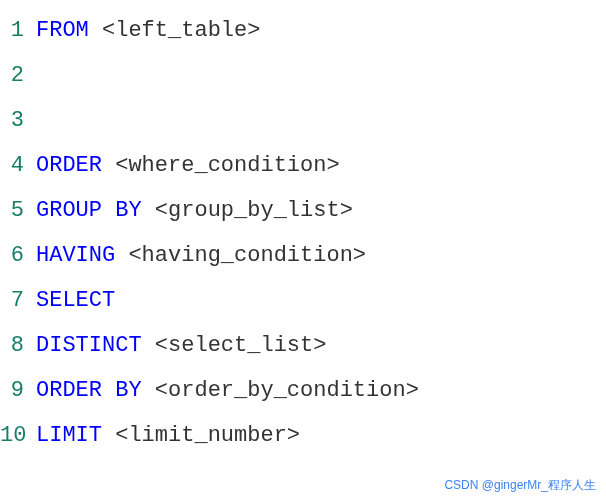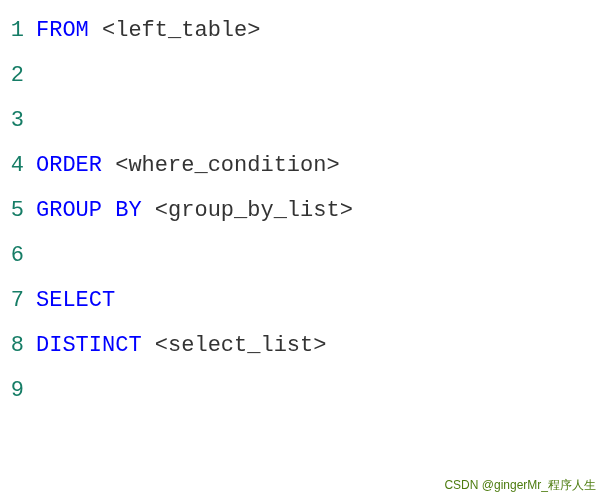--- a/index.html
+++ b/index.html
@@ -40,21 +40,21 @@
     }
     .placeholder {
       color: #333333;
       text-align: right;
     }
     .watermark {
       position: absolute;
       bottom: 6px;
       right: 10px;
       font-size: 12px;
-      color: #4d7c0f;
+      color: #3b82f6;
       font-family: Arial, sans-serif;
     }
   </style>
 </head>
 <body>
 
 <div class="code-container" id="code-container">
 <div class="code-line">
       <span class="line-number">1</span>
       <span class="code-content"><span class="keyword">FROM</span><span> </span><span class="placeholder">&lt;left_table&gt;</span></span>
@@ -68,27 +68,33 @@
     <div class="code-line">
       <span class="line-number">4</span>
       <span class="code-content"><span class="keyword">ORDER</span><span> </span><span class="placeholder">&lt;where_condition&gt;</span></span>
     </div>
     <div class="code-line">
       <span class="line-number">5</span>
       <span class="code-content"><span class="keyword">GROUP</span><span> </span><span class="keyword">BY</span><span> </span><span class="placeholder">&lt;group_by_list&gt;</span></span>
     </div>
     <div class="code-line">
       <span class="line-number">6</span>
+      <span class="code-content"><span class="keyword">HAVING</span><span> </span><span class="placeholder">&lt;having_condition&gt;</span></span>
     </div>
     <div class="code-line">
       <span class="line-number">7</span>
       <span class="code-content"><span class="keyword">SELECT</span></span>
     </div>
     <div class="code-line">
       <span class="line-number">8</span>
       <span class="code-content"><span class="keyword">DISTINCT</span><span> </span><span class="placeholder">&lt;select_list&gt;</span></span>
     </div>
     <div class="code-line">
       <span class="line-number">9</span>
+      <span class="code-content"><span class="keyword">ORDER</span><span> </span><span class="keyword">BY</span><span> </span><span class="placeholder">&lt;order_by_condition&gt;</span></span>
+    </div>
+    <div class="code-line">
+      <span class="line-number">10</span>
+      <span class="code-content"><span class="keyword">LIMIT</span><span> </span><span class="placeholder">&lt;limit_number&gt;</span></span>
     </div>
   </div>
 
 <div class="watermark">CSDN @gingerMr_程序人生</div>
 
 </body></html>

